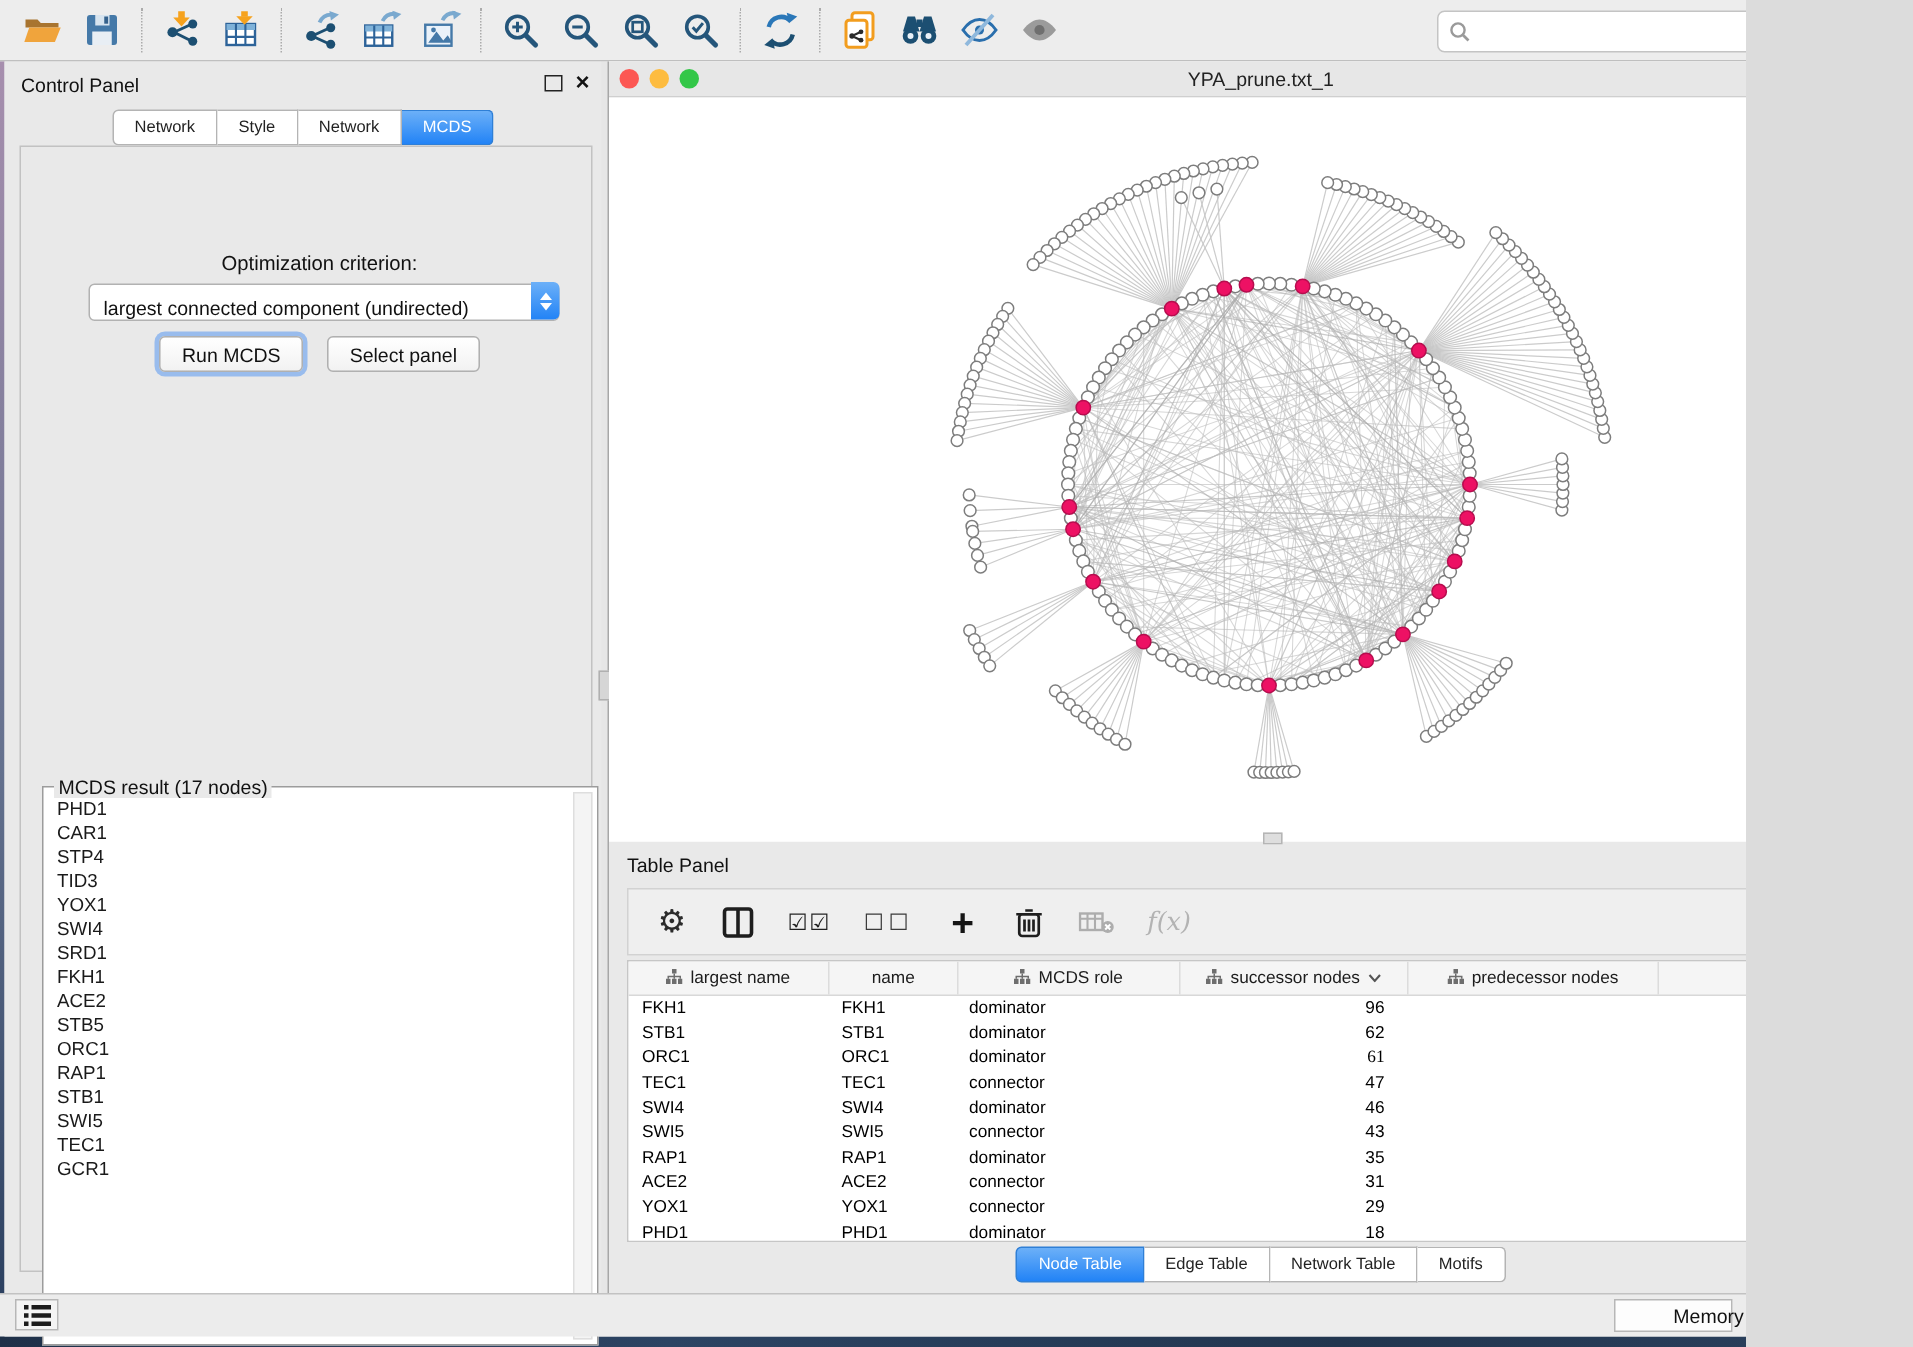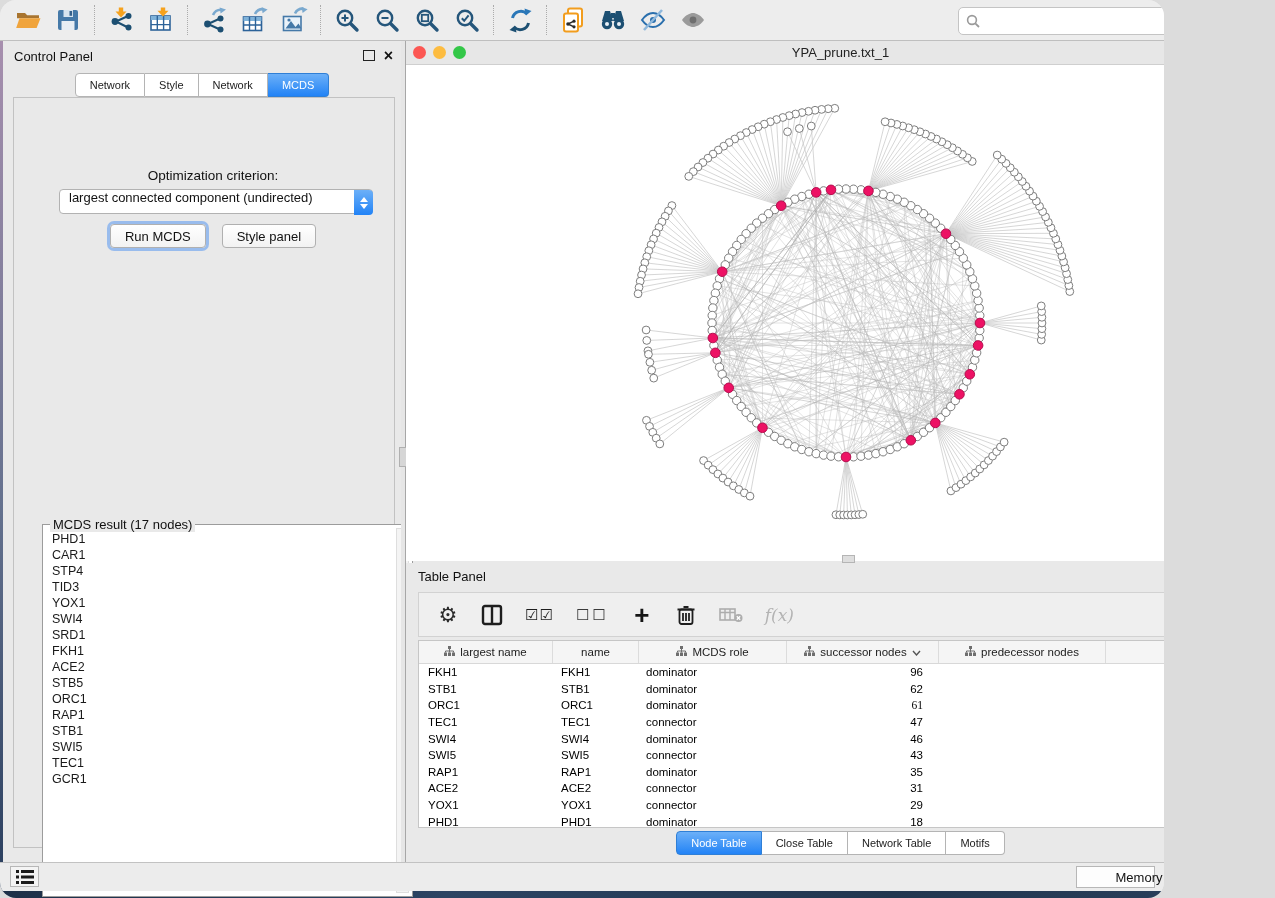--- a/index.html
+++ b/index.html
@@ -1,17 +1,17 @@
 <!DOCTYPE html>
 <html><head>
 <meta charset="utf-8">
 <style>
   html,body{margin:0;padding:0;background:#dcdcdc;}
   .app{position:relative;width:1164px;height:898px;font-family:"Liberation Sans",sans-serif;
-       background:#e9e9e9;overflow:hidden;font-size:13px;color:#1a1a1a;border-radius:16px;}
+       background:#e9e9e9;overflow:hidden;font-size:13px;color:#1a1a1a;}
   .abs{position:absolute;box-sizing:border-box;}
 
   
   .toolbar{left:0;top:0;width:1275px;height:41px;background:#ededed;border-bottom:1px solid #bfbfbf;
            display:flex;align-items:center;padding-left:8px;}
   .tbtn{width:40px;height:34px;display:flex;align-items:center;justify-content:center;flex:0 0 auto;}
   .tsep{width:0;height:30px;border-left:1px dotted #ababab;margin:0 6px;flex:0 0 auto;}
   .searchbox{position:absolute;right:14px;top:7px;width:287px;height:26px;background:#fff;
              border:1px solid #c4c4c4;border-radius:5px;display:flex;align-items:center;padding:0 7px;}
   .searchbox input{border:none;outline:none;flex:1;font:12px "Liberation Sans",sans-serif;background:transparent;margin-left:5px;}
@@ -28,32 +28,32 @@
   .close-glyph{font-size:16px;font-weight:bold;color:#111;line-height:10px;}
   .tabs-row{display:flex;justify-content:center;}
   .seg{height:22px;line-height:22px;padding:0 14px;background:#fff;border:1px solid #b4b4b4;border-left:none;
        font-size:11px;color:#222;}
   .seg:first-child{border-left:1px solid #b4b4b4;border-radius:4px 0 0 4px;}
   .seg:last-child{border-radius:0 4px 4px 0;}
   .seg.active{background:linear-gradient(#6cb0f8,#2283f6);color:#fff;border-color:#2f7fd6;}
   .cp-frame{left:10px;top:56px;width:382px;height:751px;border:1px solid #c2c2c2;background:#e9e9e9;}
   .opt-label{left:0;top:70px;width:398px;text-align:center;font-size:13.5px;color:#111;}
   .dropdown{left:45px;top:91px;width:314px;height:25px;background:#fff;border:1px solid #b2b2b2;border-radius:4px;
-            display:flex;align-items:flex-start;}
+            display:flex;align-items:flex-end;}
   .dropdown .dd-text{flex:1;padding-left:9px;font-size:13px;color:#111;white-space:nowrap;overflow:hidden;}
   .dd-stepper{width:19px;height:25px;margin-right:-1px;border-radius:0 4px 4px 0;background:linear-gradient(#6cb0f8,#2283f6);
               display:flex;flex-direction:column;align-items:center;justify-content:center;gap:2px;}
   .dd-stepper .tri{width:0;height:0;border-left:4px solid transparent;border-right:4px solid transparent;}
   .tri-up{border-bottom:5px solid #fff;}
   .tri-down{border-top:5px solid #fff;}
   .btn{height:24px;background:linear-gradient(#ffffff,#f2f2f2);border:1px solid #b0b0b0;border-radius:4px;
        font-size:13px;color:#111;display:inline-flex;align-items:center;justify-content:center;padding:0 14px;}
   .btn.focused{box-shadow:0 0 0 3px rgba(110,165,240,.65);}
   .btn-row{left:0;top:126px;width:398px;display:flex;justify-content:center;gap:16px;}
-  .fieldset{left:28px;top:426px;width:371px;height:373px;border:1px solid #9c9c9c;background:#fff;}
+  .fieldset{left:14px;top:426px;width:371px;height:373px;border:1px solid #9c9c9c;background:#fff;}
   .fieldset .legend{position:absolute;top:-8px;left:7px;background:#e9e9e9;padding:0 3px;font-size:13px;color:#111;}
   .mcds-list{position:absolute;left:4px;top:6px;right:18px;bottom:4px;overflow:hidden;font-size:12.5px;line-height:16px;}
   .mcds-list div{padding-left:5px;}
   .scrolltrack{position:absolute;top:3px;right:3px;bottom:3px;width:11px;background:#f4f4f4;border:1px solid #dedede;}
 
   
   .vsplit{left:401px;top:41px;width:5px;height:821px;background:#e6e6e6;border-right:1px solid #a7a7a7;}
   .vgrip{left:399px;top:447px;width:9px;height:20px;background:#d6d6d6;border:1px solid #b0b0b0;}
   .hgrip{left:842px;top:555px;width:13px;height:8px;background:#dedede;border:1px solid #b5b5b5;}
 
@@ -271,21 +271,21 @@
       <div class="abs opt-label">Optimization criterion:</div>
       <div class="abs dropdown">
         <span class="dd-text">largest connected component (undirected)</span>
         <span class="dd-stepper">
             <span class="tri tri-up"></span>
             <span class="tri tri-down"></span>
           </span>
       </div>
       <div class="abs btn-row">
         <button class="btn focused">Run MCDS</button>
-        <button class="btn">Style panel</button>
+        <button class="btn">Select panel</button>
       </div>
       <div class="abs fieldset">
         <span class="legend">MCDS result (17 nodes)</span>
         <div class="mcds-list" id="mcds-list">
             <div>PHD1</div>
             <div>CAR1</div>
             <div>STP4</div>
             <div>TID3</div>
             <div>YOX1</div>
             <div>SWI4</div>
@@ -1215,21 +1215,21 @@
             <div class="td num" style="width: 315px; padding-right: 14px;">0</div>
           </div>
         </div>
       <div class="tbl-scroll">
           <div class="tbl-thumb"></div>
         </div>
     </div>
 
     <div class="abs tp-tabs" id="tp-tabs">
         <div class="seg active">Node Table</div>
-        <div class="seg">Close Table</div>
+        <div class="seg">Edge Table</div>
         <div class="seg">Network Table</div>
         <div class="seg">Motifs</div>
       </div>
   </div>
 
   <div class="abs statusbar"></div>
   <div class="abs listbtn">
     <svg width="18" height="14" viewBox="0 0 18 14">
         <g fill="#1c1c1c">
           <rect x="0" y="0" width="3" height="3"></rect>

